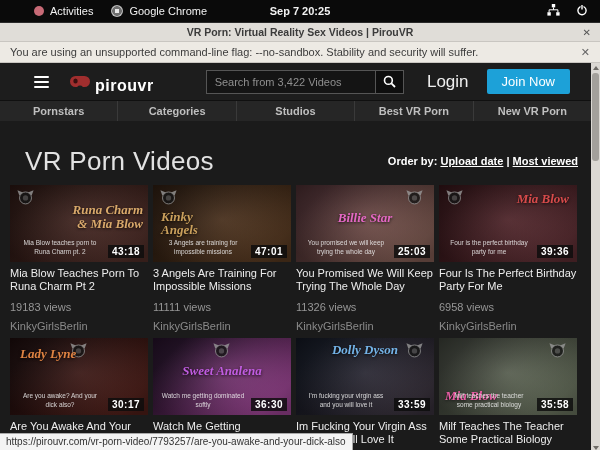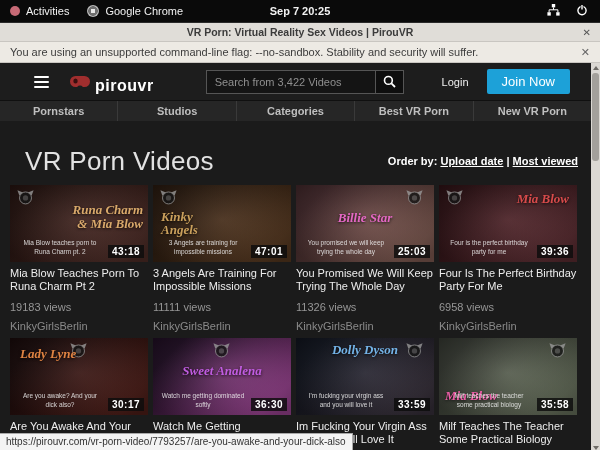--- a/index.html
+++ b/index.html
@@ -4,21 +4,21 @@
 <style>
   * { margin:0; padding:0; box-sizing:border-box; }
   html,body { width:600px; height:450px; }
   body {
     font-family:"Liberation Sans", sans-serif;
     background:#1b1b1b; position:relative; overflow:hidden;
     -webkit-font-smoothing:antialiased;
   }
   
   .sysbar { height:22px; background:#0a0a0a; color:#f2f2f2; display:flex; align-items:center; font-size:11px; position:relative; }
-  .sysbar .left { display:flex; align-items:center; gap:18px; padding-left:10px; }
+  .sysbar .left { display:flex; align-items:center; gap:18px; padding-left:10px;margin-left:24px; }
   .sys-item { display:flex; align-items:center; gap:6px; cursor:default; }
   .dot-icon { width:10px; height:10px; border-radius:50%; background:#c76a76; }
   .chrome-icon { width:12px; height:12px; border-radius:50%;
     background:radial-gradient(circle, #e8e8e8 0 28%, #6f6f6f 30% 55%, #b9b9b9 57% 100%); }
   .sysbar .clock { position:absolute; left:0; right:0; text-align:center; font-weight:bold; }
   .sysbar .right { margin-left:auto; display:flex; align-items:center; gap:16px; padding-right:12px; z-index:2; }
   
   .tabbar { height:20px; background:#e0ddd8; border-top:1px solid #2a2a2a; border-bottom:1px solid #c9c6c1;
     display:flex; align-items:center; font-size:10.5px; color:#3b3b3b; position:relative; }
   .tabbar .title { position:absolute; left:0; right:0; text-align:center; font-weight:bold; }
@@ -35,21 +35,21 @@
   .burger span { height:2px; background:#fff; border-radius:1px; }
   .logo { display:flex; align-items:center; gap:4px; margin-left:20px; cursor:pointer; }
   .logo-text { color:#fff; font-weight:bold; font-size:16px; letter-spacing:.5px;margin-top:8px; }
   .searchwrap { display:flex; margin-left:52px; }
   .search-input { width:170px; height:24px; background:#141414; border:1px solid #555; color:#cfcfcf;
     font-size:11px; padding:0 8px; outline:none; font-family:"Liberation Sans",sans-serif; }
   .search-input::placeholder { color:#8f8f8f; }
   .search-btn { width:28px; height:24px; background:#0e0e0e; border:1px solid #555; border-left:none;
     display:flex; align-items:center; justify-content:center; cursor:pointer; }
   .hdr-right { margin-left:auto; display:flex; align-items:center; gap:18px; }
-  .login { color:#eee; font-size:11px; cursor:pointer; }
+  .login { color:#eee; font-size:17px; cursor:pointer; }
   .join { color:#fff; font-size:13px; padding:5px 15px; border-radius:2px; cursor:pointer;text-align:center; }
   
   .navbar { height:21px; background:#262626; border-top:1px solid #101010; display:flex; margin-right:9px; }
   .nav-item { flex:1; text-align:center; line-height:20px; font-size:11px; font-weight:bold; color:#bfbfbf;
     border-left:1px solid #3a3a3a; cursor:pointer; }
   .nav-item:first-child { border-left:none; }
   
   .page-head { display:flex; align-items:center; justify-content:space-between; padding:16px 22px 0 25px; height:64px; }
   .page-title { font-size:26px; color:#e2e2e2; font-weight:normal; letter-spacing:.3px; }
   .orderby { font-size:11px; color:#fff; font-weight:bold; }
@@ -157,22 +157,22 @@
       </div>
     </div>
     <div class="hdr-right">
       <span class="login">Login</span>
       <span class="join" id="join-btn" style="background: rgb(29, 161, 216);">Join Now</span>
     </div>
   </div>
 
   <div class="navbar">
       <div class="nav-item">Pornstars</div>
+      <div class="nav-item">Categories</div>
       <div class="nav-item">Studios</div>
-      <div class="nav-item">Categories</div>
       <div class="nav-item">Best VR Porn</div>
       <div class="nav-item">New VR Porn</div>
     </div>
 
   <div class="page-head">
     <h1 class="page-title">VR Porn Videos</h1>
     <div class="orderby">
       <span>Order by:</span>
       <a>Upload date</a>
       <span>|</span>

